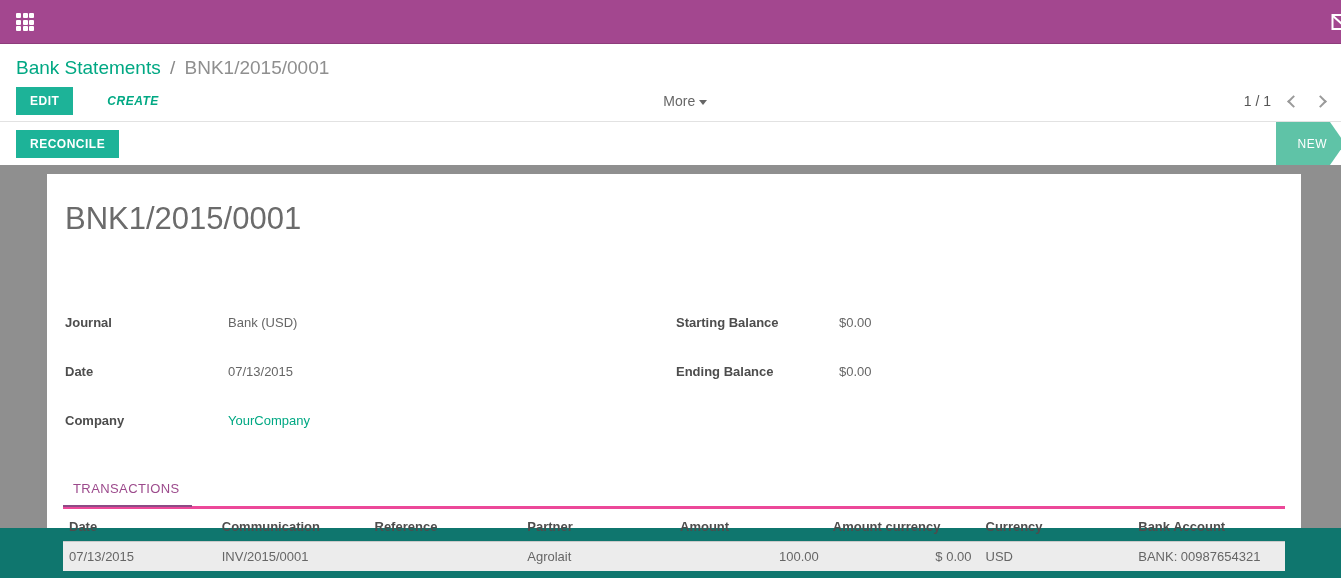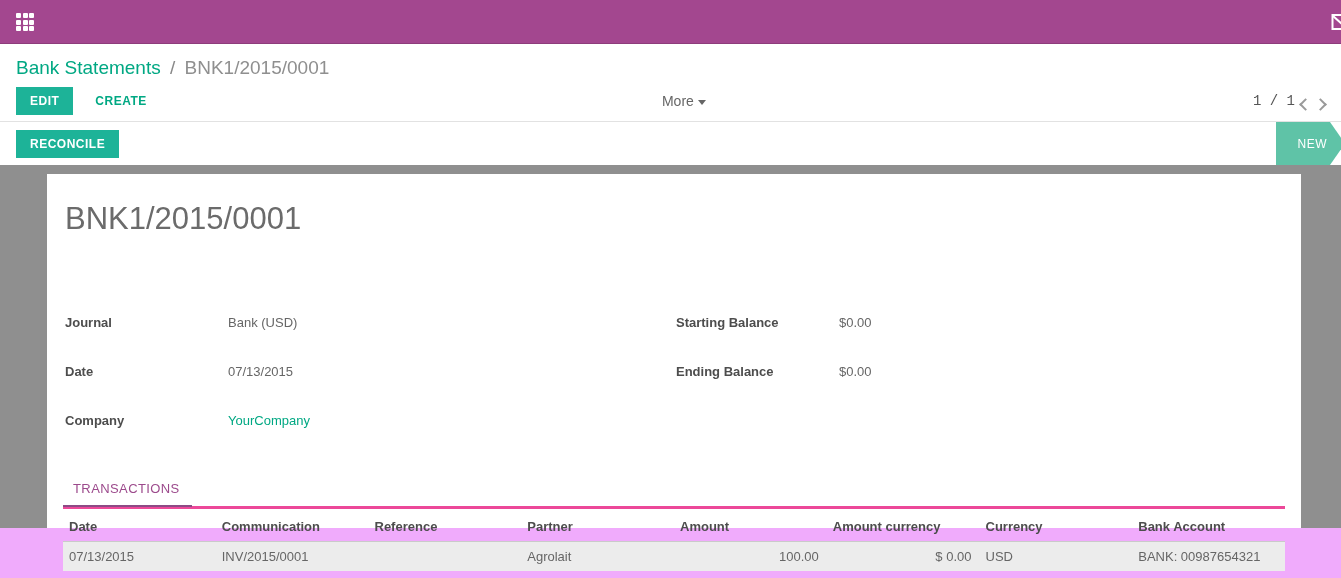--- a/index.html
+++ b/index.html
@@ -1,41 +1,41 @@
 <!DOCTYPE html>
 <html><head>
 <meta charset="utf-8">
 <style>
   * { margin:0; padding:0; box-sizing:border-box; }
   html,body { background:#fff; }
   body { font-family:"Liberation Sans", sans-serif; }
-  .screen { position:relative; width:1341px; height:578px; overflow:hidden; background:#f0abfc; }
+  .screen { position:relative; width:1341px; height:578px; overflow:hidden; background:#0f766e; }
 
   
   .topbar { position:relative; height:44px; background:#a3478f; border-bottom:1px solid #8d3c7b; overflow:hidden; }
   .apps-btn { position:absolute; left:16px; top:13px; width:18px; height:18px; cursor:pointer; }
   .apps-grid { display:grid; grid-template-columns:repeat(3,5px); grid-template-rows:repeat(3,5px); gap:1.5px; }
   .apps-grid i { background:#fff; border-radius:1px; }
   .msg-icon { position:absolute; right:-12px; top:13px; }
 
   
   .nav-area { background:#fff; }
   .breadcrumb { padding:13px 16px 2px 16px; font-size:19px; }
   .bc-link { color:#00a883; cursor:pointer; }
   .bc-sep { color:#888; padding:0 4px; }
   .bc-current { color:#8f8f8f; }
 
   
   .controls { display:flex; align-items:center; height:41px; padding:0 16px; border-bottom:1px solid #e2e2e2; }
   .btn-primary { background:#1db398; color:#fff; border:none; font-family:inherit; font-size:12px; font-weight:bold; letter-spacing:.5px; padding:7px 14px; cursor:pointer;text-align:center; }
-  .btn-link { background:none; border:none; font-family:inherit; color:#00a883; font-size:12px; font-weight:bold; letter-spacing:.5px; margin-left:14px; padding:7px 8px; cursor:pointer; }
+  .btn-link { background:none; border:none; font-family:inherit; color:#00a883; font-size:12px; font-weight:bold; letter-spacing:.5px; margin-left:26px; padding:7px 8px; cursor:pointer;font-style:italic; }
   .more-wrap { flex:1; text-align:center; margin-left:-40px; }
   .more-btn { background:none; border:none; font-family:inherit; color:#666; font-size:14px; cursor:pointer; }
   .caret-down { display:inline-block; width:0; height:0; border-left:4px solid transparent; border-right:4px solid transparent; border-top:5px solid #666; margin-left:4px; vertical-align:middle; }
-  .pager { display:flex; align-items:flex-end; gap:6px;font-family:Liberation Mono, monospace; }
+  .pager { display:flex; align-items:center; gap:18px; }
   .pager-count { color:#555; font-size:14px; }
   .chev { display:inline-block; width:9px; height:9px; border-left:2px solid #9a9a9a; border-bottom:2px solid #9a9a9a; cursor:pointer; }
   .chev-left { transform:rotate(45deg); }
   .chev-right { transform:rotate(225deg); }
 
   
   .statusbar { display:flex; align-items:center; justify-content:space-between; height:43px; background:#fff; padding-left:16px;gap:8px; }
   .pipeline { display:flex; align-items:stretch; height:43px; }
   .state { display:flex; align-items:center; font-size:12px; letter-spacing:.5px; padding:0 16px; }
   .state.active { background:#5fc3a7; color:#fff; padding:0 18px 0 22px; clip-path:polygon(0 0, calc(100% - 15px) 0, 100% 50%, calc(100% - 15px) 100%, 0 100%); margin-right:-4px; }

